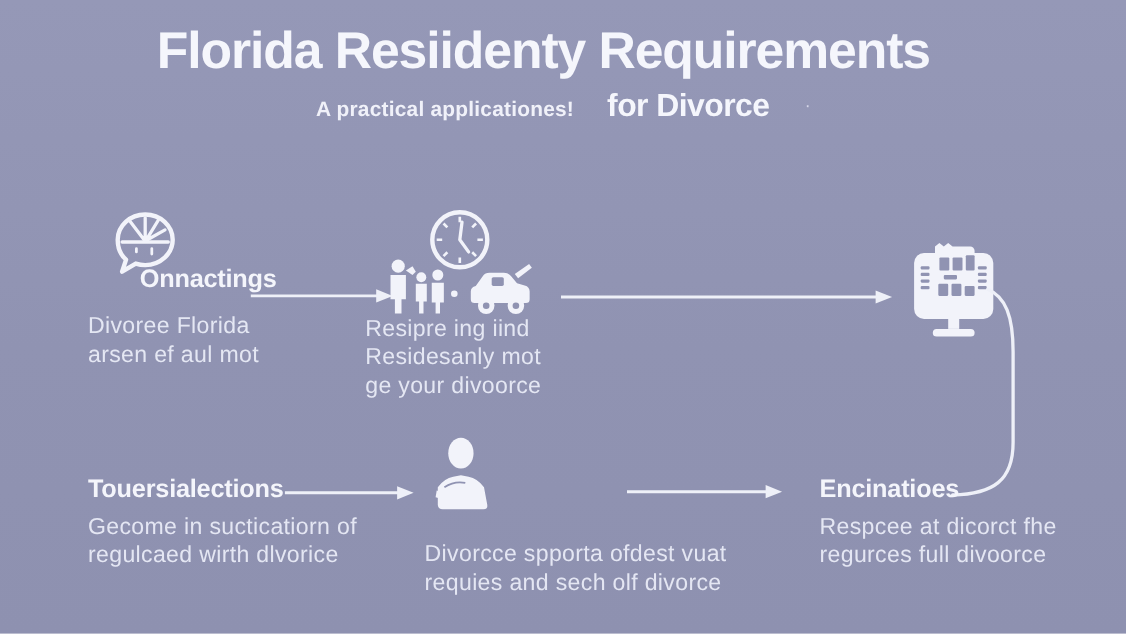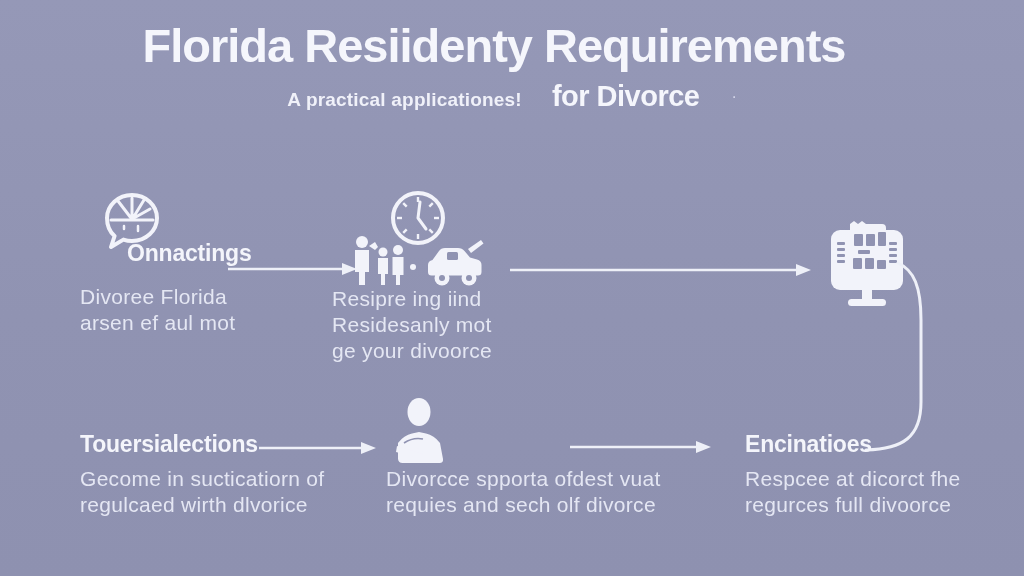--- a/index.html
+++ b/index.html
@@ -177,21 +177,21 @@
       <path d="M12 46q9-6 19-4" fill="none" stroke="#9093b2" stroke-width="1.6"></path>
     </svg>
   </div>
 
   <div class="abs" style="left:568px;top:439px;">
     <svg width="144" height="16" viewBox="0 0 144 16">
       <line x1="2" y1="8" x2="129" y2="8" stroke="#eef0f8" stroke-width="2.6"></line>
       <polygon points="128,2 143,8 128,14" fill="#eef0f8"></polygon>
     </svg>
   </div>
-  <div class="abs step-body" style="left:386px;top:466px;">
+  <div class="abs step-body" style="left:386px;top:491px;">
     <div>Divorcce spporta ofdest vuat</div>
     <div>requies and sech olf divorce</div>
   </div>
 
   <div class="abs step-heading" style="left:745px;top:431px;">Encinatioes</div>
   <div class="abs step-body" style="left:745px;top:466px;">
     <div>Respcee at dicorct fhe</div>
     <div>regurces full divoorce</div>
   </div>
 

